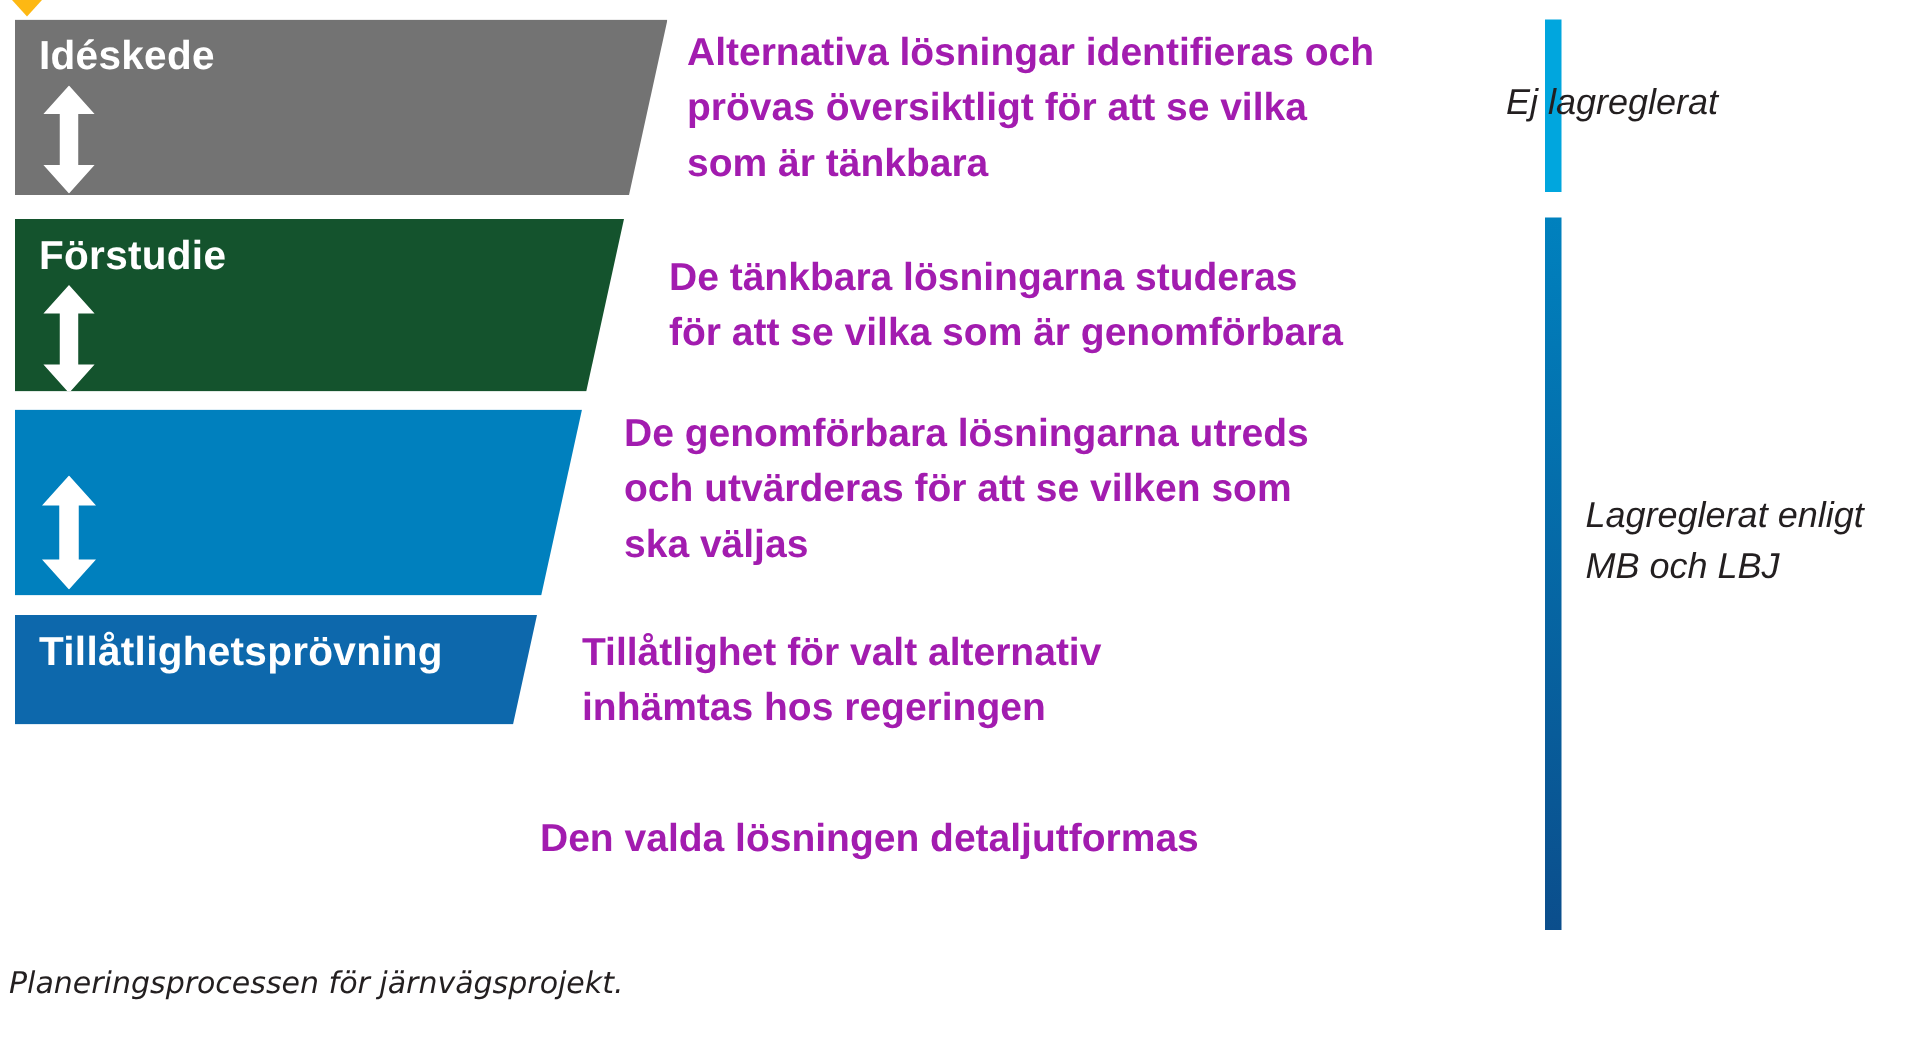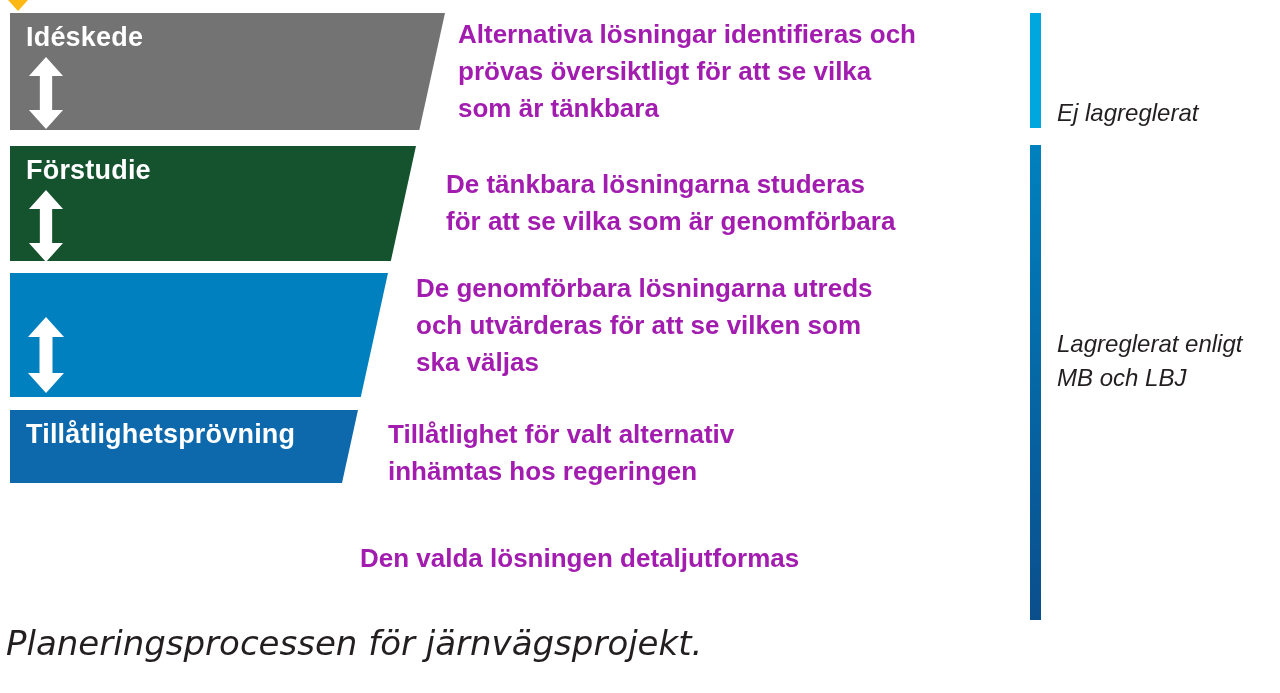--- a/index.html
+++ b/index.html
@@ -58,44 +58,44 @@
   #legend-bar-0 { left: 1030px; top: 13px;  height: 115px; }
   #legend-bar-1 { left: 1030px; top: 145px; height: 475px; }
   .legend-label {
     position: absolute;
     color: #231f20;
     font-style: italic;
     font-size: 24px;
     line-height: 34px;
     white-space: pre-line;
   }
-  #legend-label-0 { left: 1057px; top: 52px; margin-top: 44px; }
+  #legend-label-0 { left: 1004px; top: 52px; }
   #legend-label-1 { left: 1057px; top: 327px; }
 
   
   #process-arrow {
     position: absolute;
     left: 8px;
     top: 0;
     width: 0;
     height: 0;
     border-left: 10px solid transparent;
     border-right: 10px solid transparent;
     border-top: 11px solid #fdb813;
   }
 
   
   #caption {
     position: absolute;
     left: 6px;
-    top: 623px;
+    top: 643px;
     color: #231f20;
     font-family: "DejaVu Sans", sans-serif;
     font-style: italic;
-    font-size: 34px;
+    font-size: 20px;
   }
 </style>
 </head>
 <body>
 
 <div id="page">
 
   <div id="process-arrow"></div>
 
   <div class="stage" id="stage-0" style="background: #737373;">

